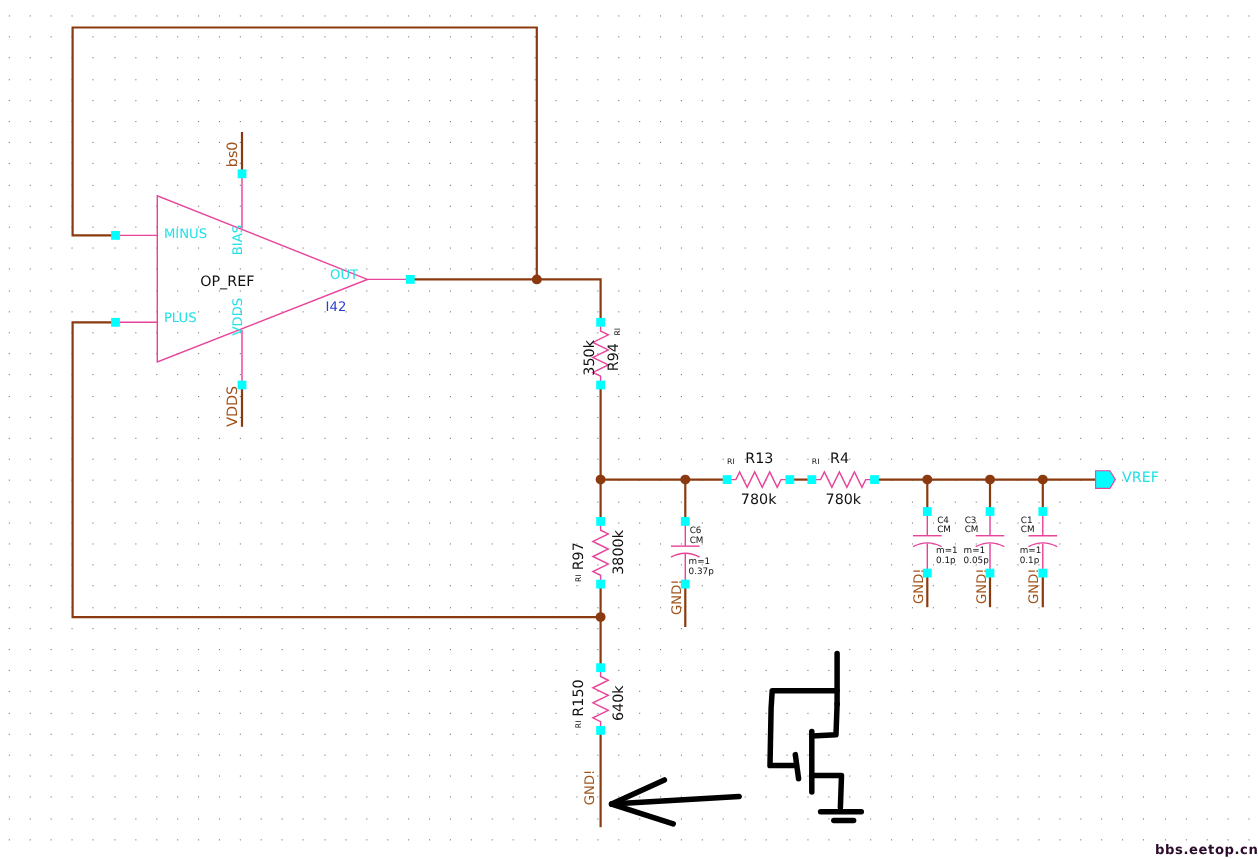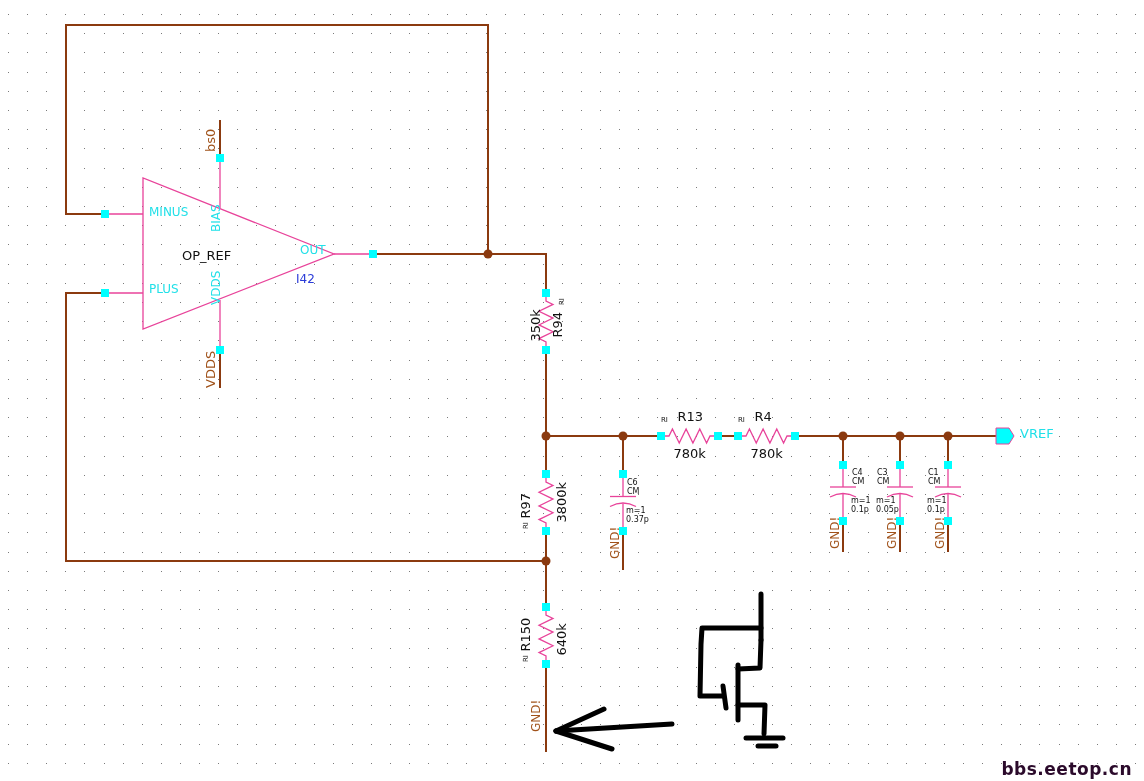--- a/index.html
+++ b/index.html
@@ -1,19 +1,19 @@
 <!DOCTYPE html>
 <html><head>
 <meta charset="utf-8">
 <style>
   html, body { margin: 0; padding: 0; background: #ffffff; }
   body { width: 1144px; height: 781px; overflow: hidden; position: relative; }
   #canvas { position: absolute; left: 0; top: 0; width: 1144px; height: 781px; }
   .lbl { font-family: "DejaVu Sans", sans-serif; }
-  .wm { position: absolute; right: 12px; bottom: 2px; font-family: "DejaVu Sans", sans-serif; font-weight: bold; font-size: 17px; color: #2b0a2b; letter-spacing: 0.5px; }
+  .wm { position: absolute; right: 0; bottom: 2px; font-family: "DejaVu Sans", sans-serif; font-weight: bold; font-size: 12px; color: #2b0a2b; letter-spacing: 0.5px; }
 </style>
 </head>
 <body>
 
 <svg id="canvas" xmlns="http://www.w3.org/2000/svg" width="1144" height="781" viewBox="0 0 1144 781">
   <g id="grid">
       <rect x="8" y="14" width="1" height="1" fill="#7a7a7a"></rect>
       <rect x="27" y="14" width="1" height="1" fill="#7a7a7a"></rect>
       <rect x="46" y="14" width="1" height="1" fill="#7a7a7a"></rect>
       <rect x="65" y="14" width="1" height="1" fill="#7a7a7a"></rect>

